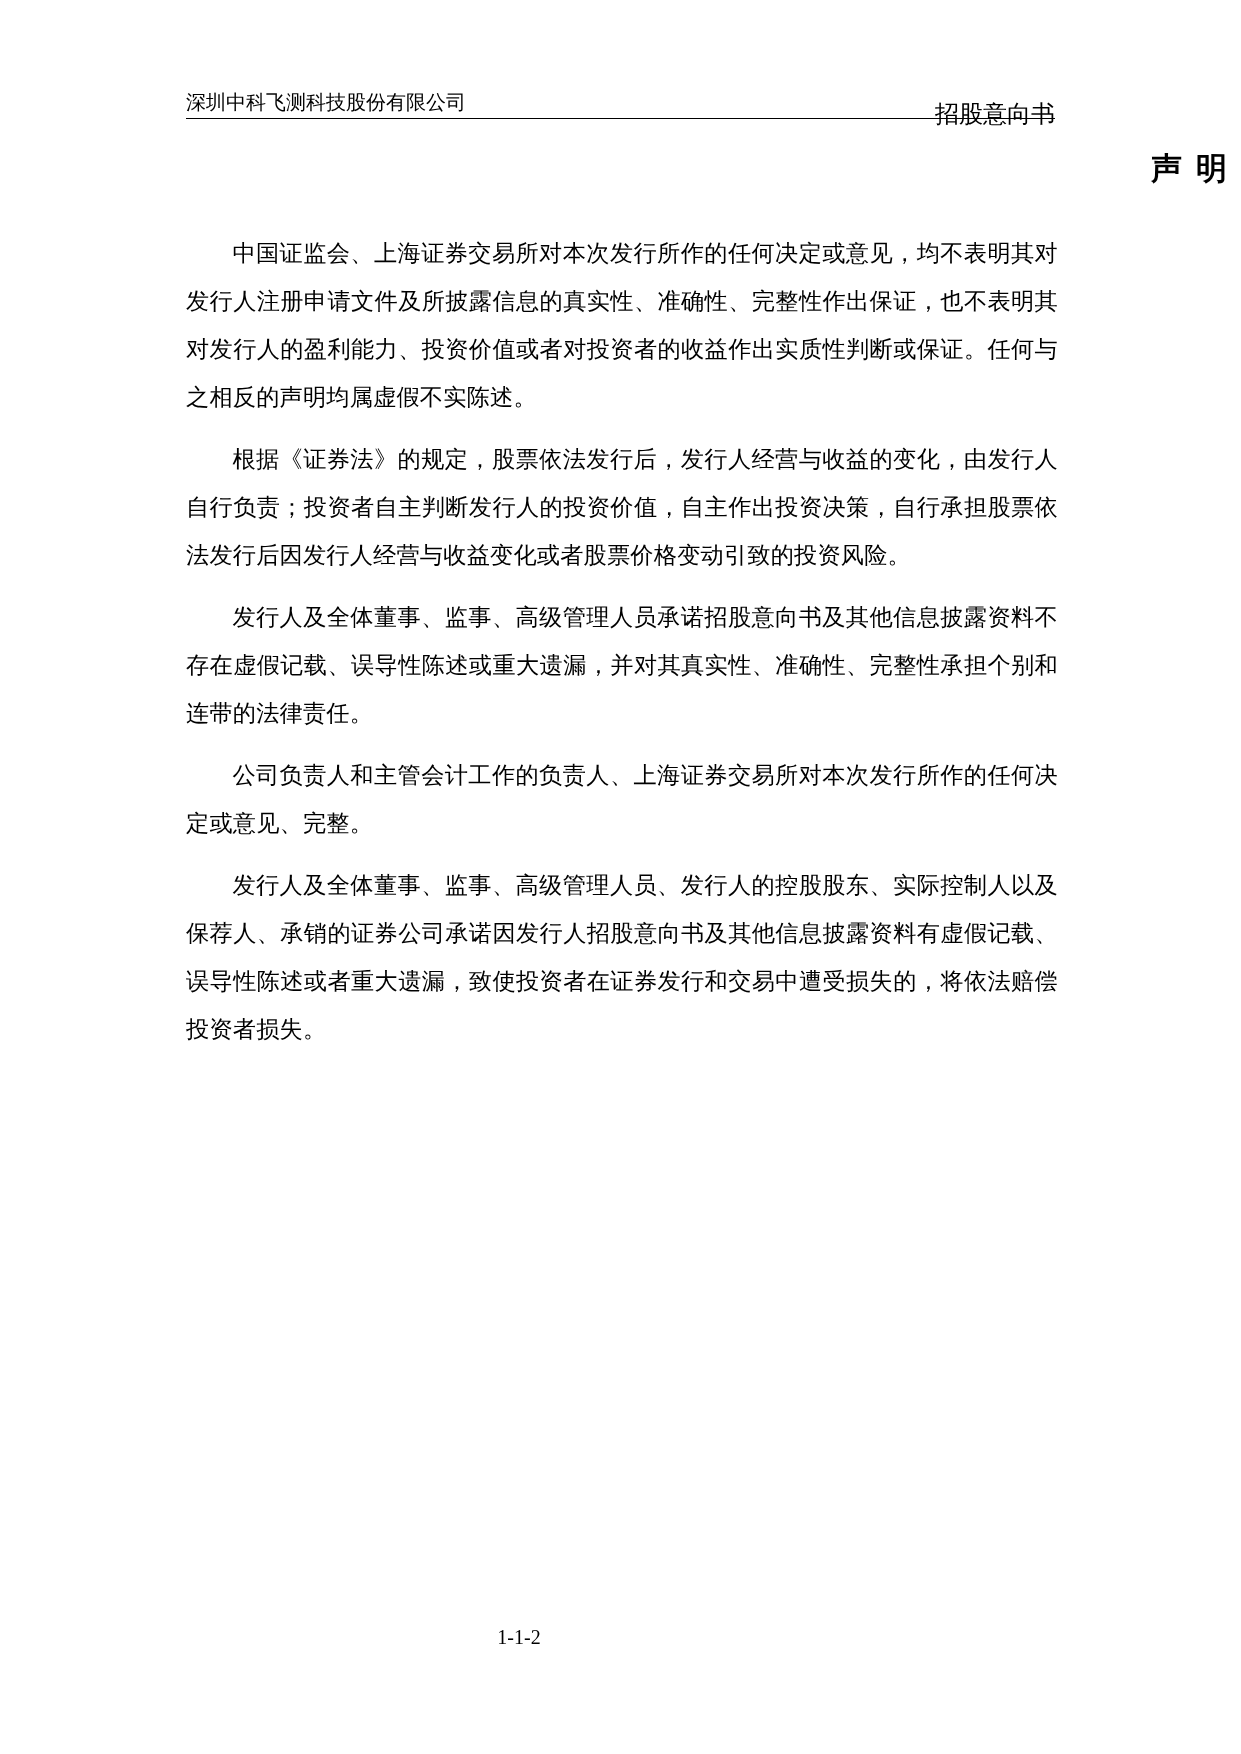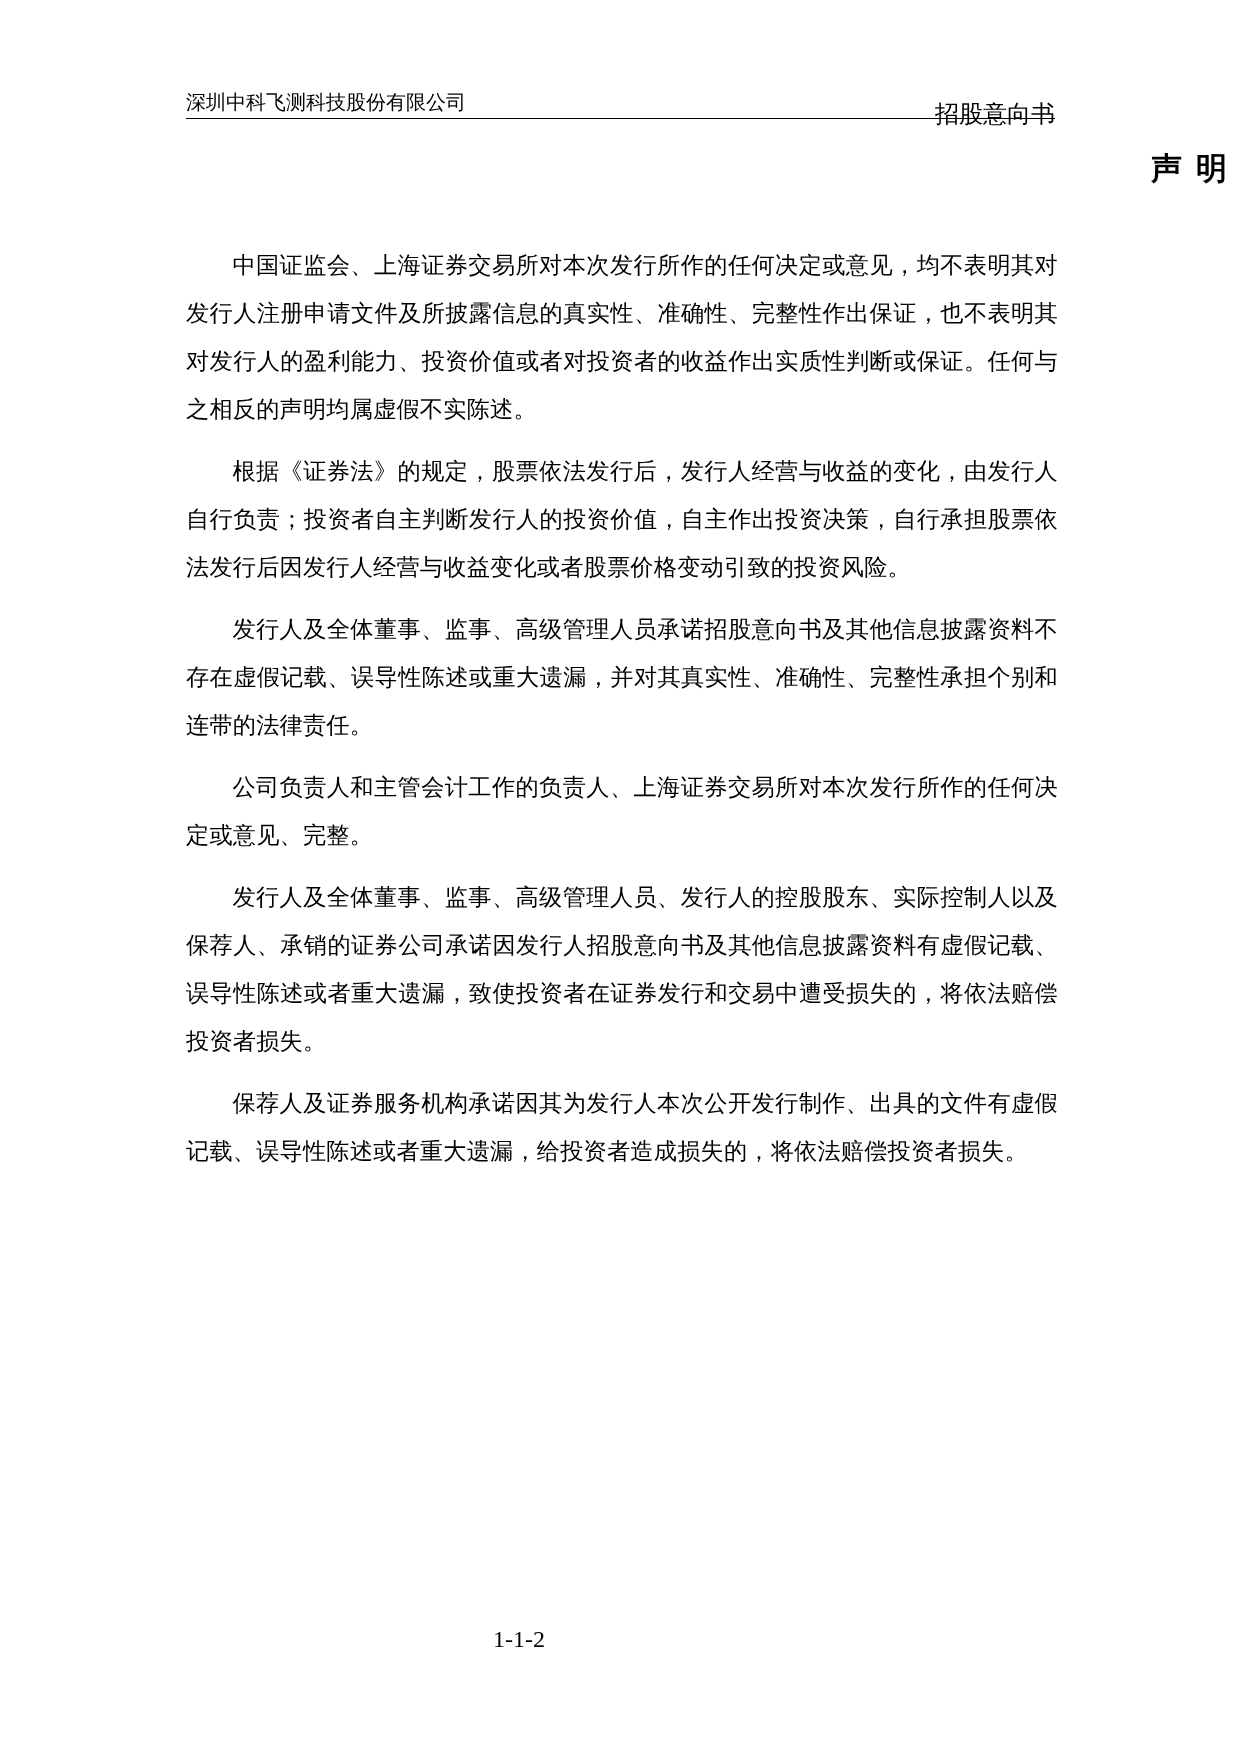--- a/index.html
+++ b/index.html
@@ -5,38 +5,37 @@
     html, body { margin: 0; padding: 0; background: #ffffff; }
     body { width: 1241px; height: 1754px; position: relative; overflow: hidden;
            font-family: "DejaVu Serif", "Liberation Serif", serif; color: #000; }
     .page-header { position: absolute; left: 186px; top: 88px; width: 869px; height: 30px;
                    border-bottom: 1.5px solid #000; }
     .header-left { position: absolute; left: 0; top: 2px; font-size: 20px; line-height: 24px; letter-spacing: 0px; }
     .header-right { position: absolute; right: 0; top: 14px; font-size: 24px; line-height: 24px; font-family: Liberation Serif, serif; }
     .doc-title { position: absolute; left: 0; width: 1241px; top: 148px; text-align: right;
                  font-family: "DejaVu Sans", "Liberation Sans", sans-serif; font-weight: bold;
                  font-size: 31px; letter-spacing: 14px; text-indent: 14px; }
-    .body-text { position: absolute; left: 186px; top: 241px; width: 872px; }
+    .body-text { position: absolute; left: 186px; top: 229px; width: 872px; }
     .para { margin: 0 0 14px 0; font-size: 23.2px; line-height: 48px; text-indent: 2em;
             text-align: justify; letter-spacing: 0.2px; }
     .page-footer { position: absolute; left: 0; width: 1038px; top: 1626px; text-align: center;
-                   font-family: "Liberation Serif", serif; font-size: 24px; }
+                   font-family: "Liberation Serif", serif; font-size: 20px; }
   </style>
 </head>
 <body>
 
 <div class="page-header">
   <span class="header-left">深圳中科飞测科技股份有限公司</span>
   <span class="header-right">招股意向书</span>
 </div>
 
 <div class="doc-title">声明</div>
 
 <div class="body-text">
   <p class="para">中国证监会、上海证券交易所对本次发行所作的任何决定或意见，均不表明其对发行人注册申请文件及所披露信息的真实性、准确性、完整性作出保证，也不表明其对发行人的盈利能力、投资价值或者对投资者的收益作出实质性判断或保证。任何与之相反的声明均属虚假不实陈述。</p>
   <p class="para">根据《证券法》的规定，股票依法发行后，发行人经营与收益的变化，由发行人自行负责；投资者自主判断发行人的投资价值，自主作出投资决策，自行承担股票依法发行后因发行人经营与收益变化或者股票价格变动引致的投资风险。</p>
   <p class="para">发行人及全体董事、监事、高级管理人员承诺招股意向书及其他信息披露资料不存在虚假记载、误导性陈述或重大遗漏，并对其真实性、准确性、完整性承担个别和连带的法律责任。</p>
   <p class="para">公司负责人和主管会计工作的负责人、上海证券交易所对本次发行所作的任何决定或意见、完整。</p>
   <p class="para">发行人及全体董事、监事、高级管理人员、发行人的控股股东、实际控制人以及保荐人、承销的证券公司承诺因发行人招股意向书及其他信息披露资料有虚假记载、误导性陈述或者重大遗漏，致使投资者在证券发行和交易中遭受损失的，将依法赔偿投资者损失。</p>
-  <p class="para">保荐人及证券服务机构承诺因其为发行人本次公开发行制作、出具的文件有虚假记载、误导性陈述或者重大遗漏，给投资者造成损失的，将依法赔偿投资者损失。</p>
 </div>
 
 <div class="page-footer">1-1-2</div>
 
 </body></html>

